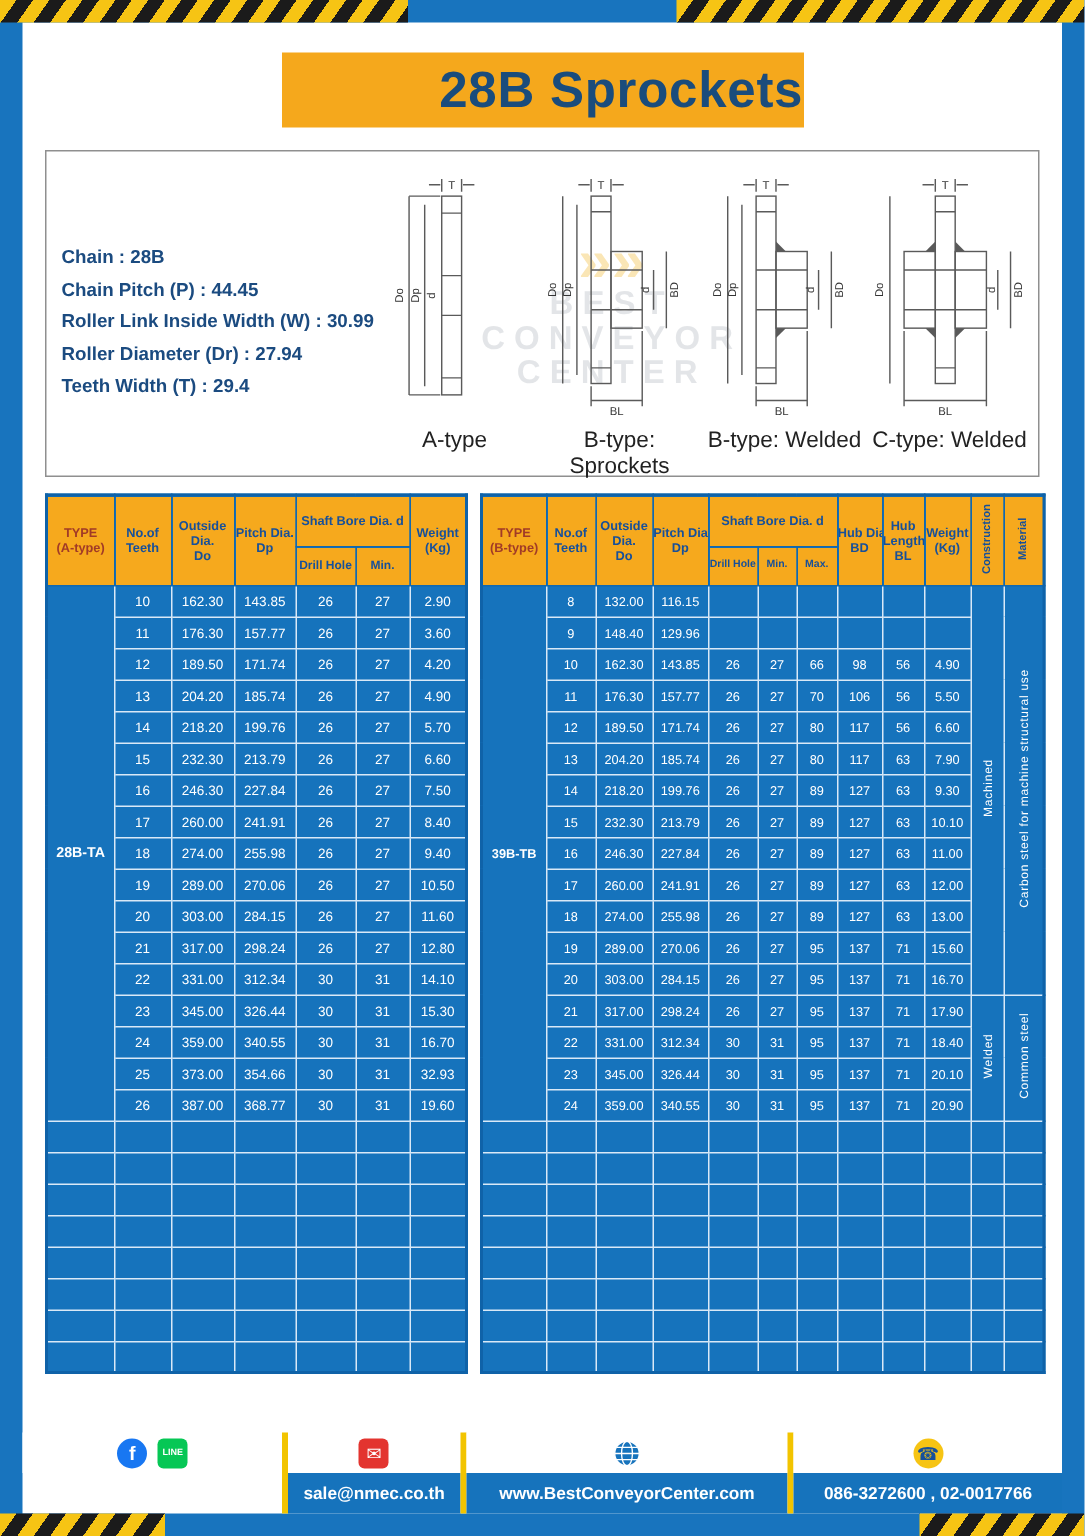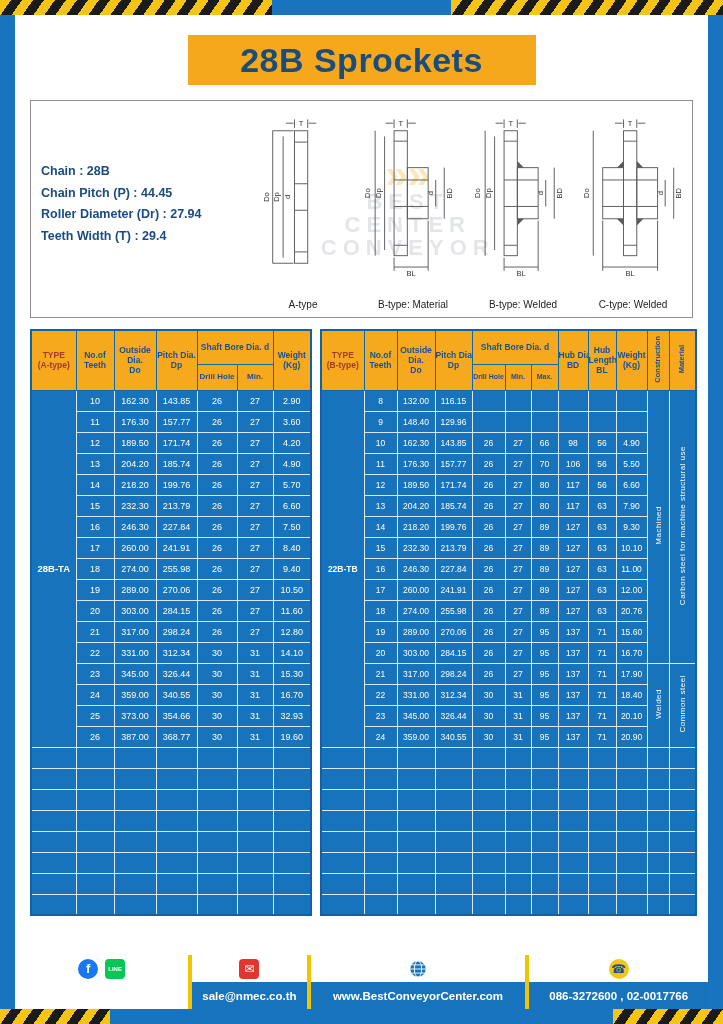--- a/index.html
+++ b/index.html
@@ -11,35 +11,35 @@
     background: repeating-linear-gradient(125deg, #F6C414 0 9px, #1B1B1B 9px 18px); }
   .hz-tl { top: 0; left: 0; width: 272px; }
   .hz-tr { top: 0; right: 0; width: 272px; }
   .hz-bl { bottom: 0; left: 0; width: 110px; }
   .hz-br { bottom: 0; right: 0; width: 110px; }
 
   .page { position: absolute; left: 15px; top: 15px; width: 693px; height: 994px; background: #ffffff; }
 
   .title-banner { position: absolute; left: 50%; transform: translateX(-50%); top: 20px;
     width: 348px; height: 50px; line-height: 50px; background: #F5A81C;
-    color: #1A4C7C; font-size: 34px; font-weight: bold; text-align: center; letter-spacing: 0.5px; }
+    color: #1A4C7C; font-size: 34px; font-weight: bold; text-align: right; letter-spacing: 0.5px; }
 
   
   .diagram-panel { position: absolute; left: 15px; top: 85px; width: 663px; height: 218px;
     border: 1px solid #8f8f8f; background: #fff; }
   .specs { position: absolute; left: 10px; top: 60px; z-index: 2;
     color: #1B4B80; font-weight: bold; font-size: 12.5px; line-height: 1.72; white-space: nowrap; }
   .watermark { position: absolute; left: 57%; top: 50%; transform: translate(-50%,-50%);
     z-index: 1; opacity: 0.33; text-align: center; pointer-events: none; }
   .watermark .wm-chev { color: #F2B424; font-size: 40px; font-weight: bold; line-height: 0.8; }
   .watermark .wm-line { color: #ADB3BA; font-size: 22px; font-weight: bold; letter-spacing: 6px; line-height: 1.05; }
   .diagrams { position: absolute; right: 4px; top: 10px; display: flex; z-index: 2; }
   .diagram { width: 110px; text-align: center; }
   .diagram svg { width: 106px; height: 172px; display: block; margin: 0 auto; }
-  .diagram-caption { font-size: 10px; color: #222; margin-top: 16px; }
+  .diagram-caption { font-size: 15px; color: #222; margin-top: 2px; }
 
   
   .tables { position: absolute; left: 15px; top: 314px; width: 663px; display: flex; gap: 8px; }
   table { border-collapse: collapse; table-layout: fixed; background: #1673BC; border: 2px solid #0F62A8; }
   .tbl-a { width: 280px; }
   .tbl-b { width: 375px; }
   th { background: #F6A91D; color: #17509A; border: 1px solid #1268AE;
     font-size: 8.5px; line-height: 1.18; font-weight: bold; padding: 1px 0; overflow: hidden; }
   th div { white-space: nowrap; }
   .th-row1 th { height: 34px; }
@@ -81,27 +81,28 @@
 <div class="hazard hz-br"></div>
 
 <div class="page">
 
   <div class="title-banner">28B Sprockets</div>
 
   <div class="diagram-panel">
     <div class="watermark">
       <div class="wm-chev">»»</div>
       <div class="wm-line">BEST</div>
+      <div class="wm-line">CONVEYOR</div>
       <div class="wm-line">CENTER</div>
-      <div class="wm-line">CONVEYOR</div>
     </div>
 
     <div class="specs">
       <div>Chain  : 28B</div>
       <div>Chain Pitch (P)  : 44.45</div>
+      <div>Roller Link Inside Width (W)  : 30.99</div>
       <div>Roller Diameter (Dr)  : 27.94</div>
       <div>Teeth Width (T)  : 29.4</div>
     </div>
 
     <div class="diagrams">
 
       <div class="diagram">
         <svg viewBox="0 0 112 172">
           <g stroke="#5a5a5a" fill="none" stroke-width="1">
             <line x1="47" y1="4" x2="47" y2="13"></line>
@@ -151,21 +152,21 @@
           </g>
           <g fill="#333" font-size="8">
             <text x="43" y="11" text-anchor="middle">T</text>
             <text x="11" y="82" text-anchor="middle" transform="rotate(-90,11,82)">Do</text>
             <text x="22" y="82" text-anchor="middle" transform="rotate(-90,22,82)">Dp</text>
             <text x="77" y="82" text-anchor="middle" transform="rotate(-90,77,82)">d</text>
             <text x="97" y="82" text-anchor="middle" transform="rotate(-90,97,82)">BD</text>
             <text x="54" y="170" text-anchor="middle">BL</text>
           </g>
         </svg>
-        <div class="diagram-caption">B-type: Material</div>
+        <div class="diagram-caption">B-type: Sprockets</div>
       </div>
 
       <div class="diagram">
         <svg viewBox="0 0 112 172">
           <g stroke="#5a5a5a" fill="none" stroke-width="1">
             <line x1="36" y1="4" x2="36" y2="13"></line>
               <line x1="50" y1="4" x2="50" y2="13"></line>
             <line x1="27" y1="8" x2="35" y2="8"></line>
               <line x1="51" y1="8" x2="59" y2="8"></line>
             <rect x="36" y="16" width="14" height="132"></rect>
@@ -546,21 +547,21 @@
           </th>
         </tr>
         <tr class="th-row2">
           <th class="th-sub">Drill Hole</th>
           <th class="th-sub">Min.</th>
           <th class="th-sub">Max.</th>
         </tr>
       </thead>
       <tbody id="tbody-b">
           <tr>
-            <td class="type-cell" rowspan="17">22B-TB</td>
+            <td class="type-cell" rowspan="17">39B-TB</td>
             <td>8</td>
             <td>132.00</td>
             <td>116.15</td>
             <td>&nbsp;</td>
             <td>&nbsp;</td>
             <td>&nbsp;</td>
             <td>&nbsp;</td>
             <td>&nbsp;</td>
             <td>&nbsp;</td>
             <td class="group-cell" rowspan="13"><span class="vtext">Machined</span></td>
@@ -667,21 +668,21 @@
           </tr>
           <tr>
             <td>18</td>
             <td>274.00</td>
             <td>255.98</td>
             <td>26</td>
             <td>27</td>
             <td>89</td>
             <td>127</td>
             <td>63</td>
-            <td>20.76</td>
+            <td>13.00</td>
           </tr>
           <tr>
             <td>19</td>
             <td>289.00</td>
             <td>270.06</td>
             <td>26</td>
             <td>27</td>
             <td>95</td>
             <td>137</td>
             <td>71</td>

